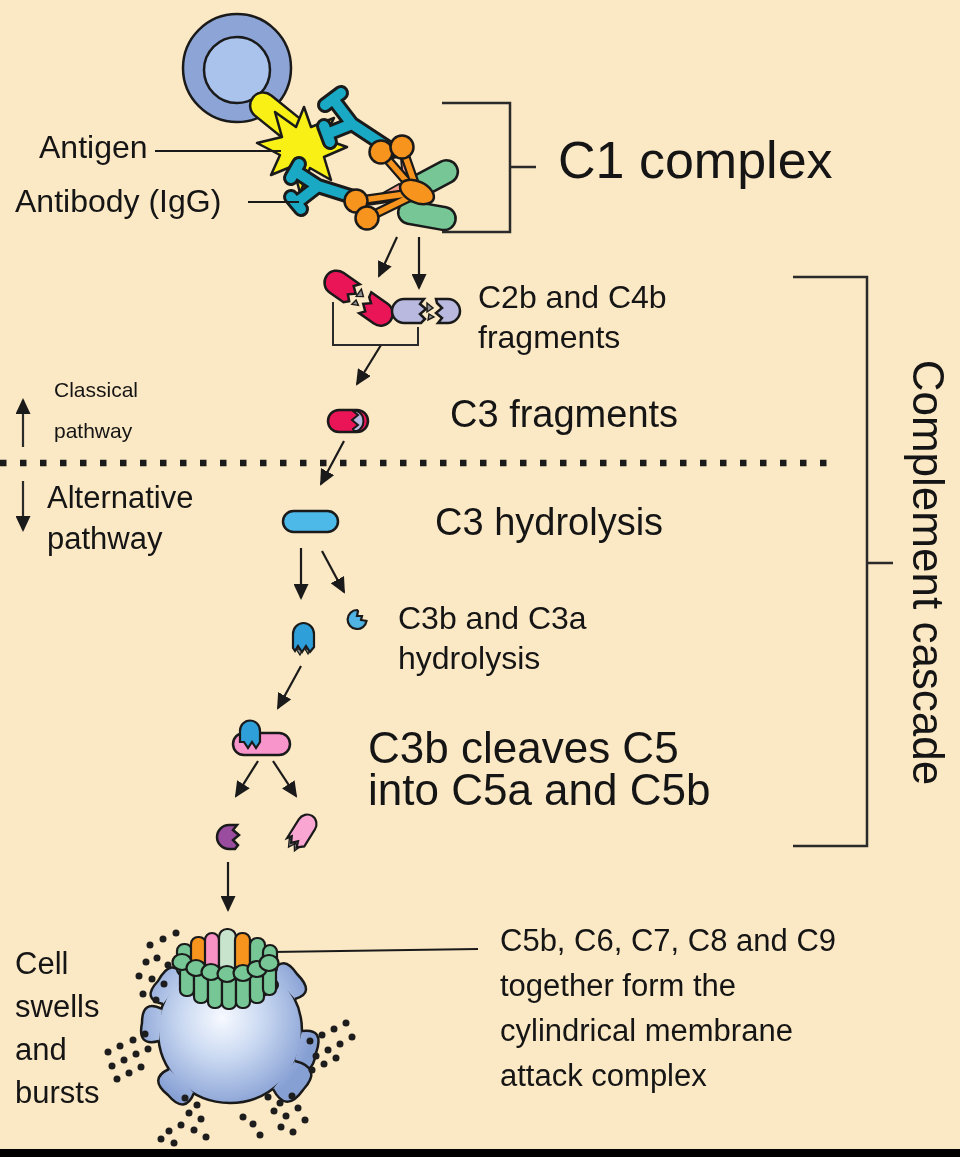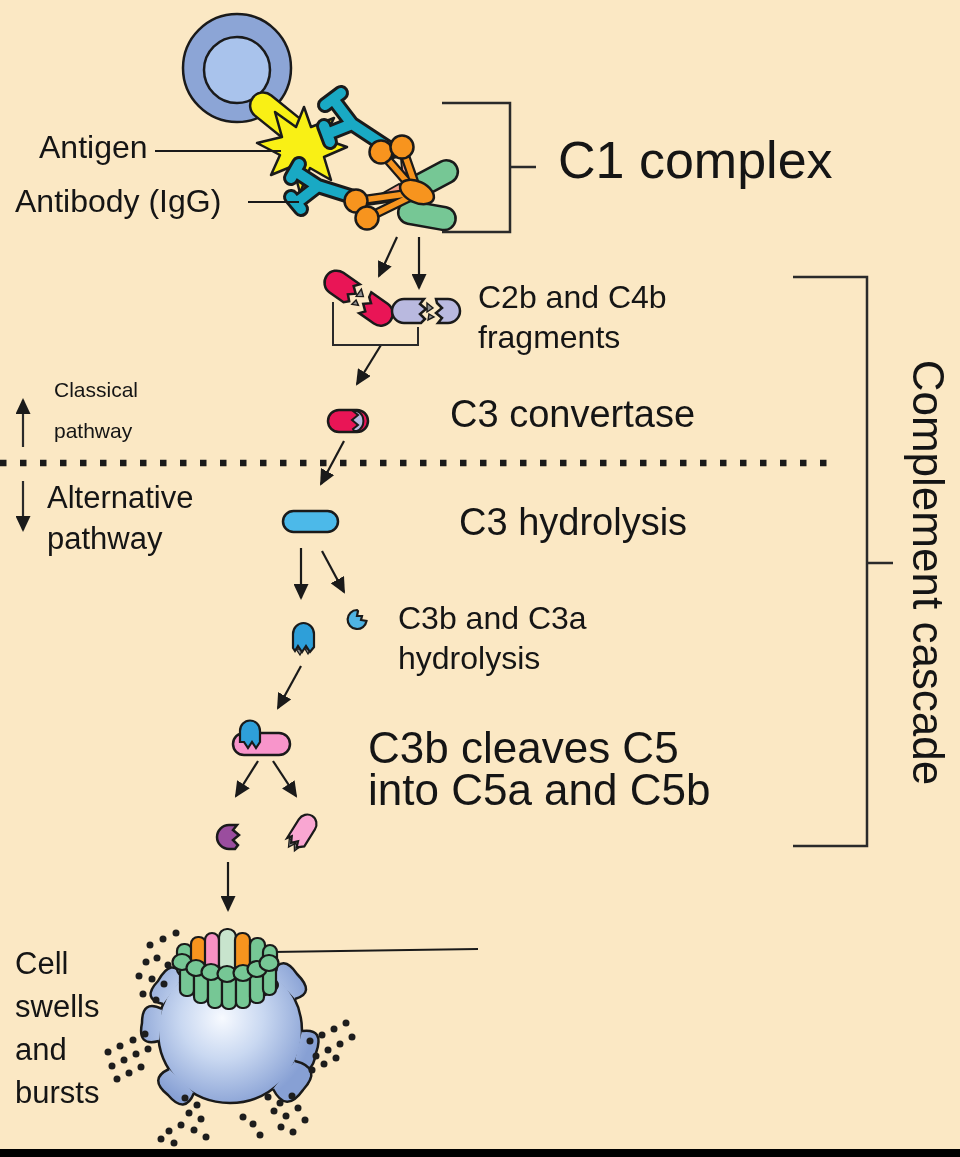--- a/index.html
+++ b/index.html
@@ -18,21 +18,21 @@
     color:#151515;
     line-height:1.25;
   }
   .lbl-antigen   {left:15px;  top:128px;  font-size:32px; line-height:38px;margin-left:24px;}
   .lbl-antibody  {left:15px;  top:182px;  font-size:32px; line-height:38px;}
   .lbl-c1       {left:558px; top:128px;  font-size:52px;}
   .lbl-c2bc4b   {left:478px; top:277px;  font-size:32px; line-height:40px;}
   .lbl-classical{left:54px;  top:369px;  font-size:21px; line-height:41px;}
   .lbl-alt      {left:47px;  top:477px;  font-size:31px; line-height:41px;}
   .lbl-conv     {left:450px; top:391px;  font-size:38px;}
-  .lbl-hydro    {left:435px; top:499px;  font-size:38px;margin-left:24px;}
+  .lbl-hydro    {left:435px; top:499px;  font-size:38px;}
   .lbl-c3bc3a   {left:398px; top:598px;  font-size:32px; line-height:40px;}
   .lbl-cleaves  {left:368px; top:727px;  font-size:44px; line-height:42px;}
   .lbl-swells   {left:15px;  top:942px;  font-size:31px; line-height:43px;}
   .lbl-mac      {left:500px; top:918px;  font-size:31px; line-height:45px;}
   .lbl-cascade  {
     left:648px; top:545px; width:560px;
     font-size:44px; text-align:center;
     transform:rotate(90deg);
     transform-origin:center;
     white-space:nowrap;
@@ -272,24 +272,28 @@
 
   <div class="lbl lbl-antigen">Antigen</div>
   <div class="lbl lbl-antibody">Antibody (IgG)</div>
   <div class="lbl lbl-c1">C1 complex</div>
   <div class="lbl lbl-c2bc4b">C2b and C4b
 fragments</div>
   <div class="lbl lbl-classical">Classical
 pathway</div>
   <div class="lbl lbl-alt">Alternative
 pathway</div>
-  <div class="lbl lbl-conv">C3 convertase</div>
+  <div class="lbl lbl-conv">C3 fragments</div>
   <div class="lbl lbl-hydro">C3 hydrolysis</div>
   <div class="lbl lbl-c3bc3a">C3b and C3a
 hydrolysis</div>
   <div class="lbl lbl-cleaves">C3b cleaves C5
 into C5a and C5b</div>
   <div class="lbl lbl-swells">Cell
 swells
 and
 bursts</div>
+  <div class="lbl lbl-mac">C5b, C6, C7, C8 and C9
+together form the
+cylindrical membrane
+attack complex</div>
   <div class="lbl lbl-cascade">Complement cascade</div>
 </div>
 
 </body></html>

